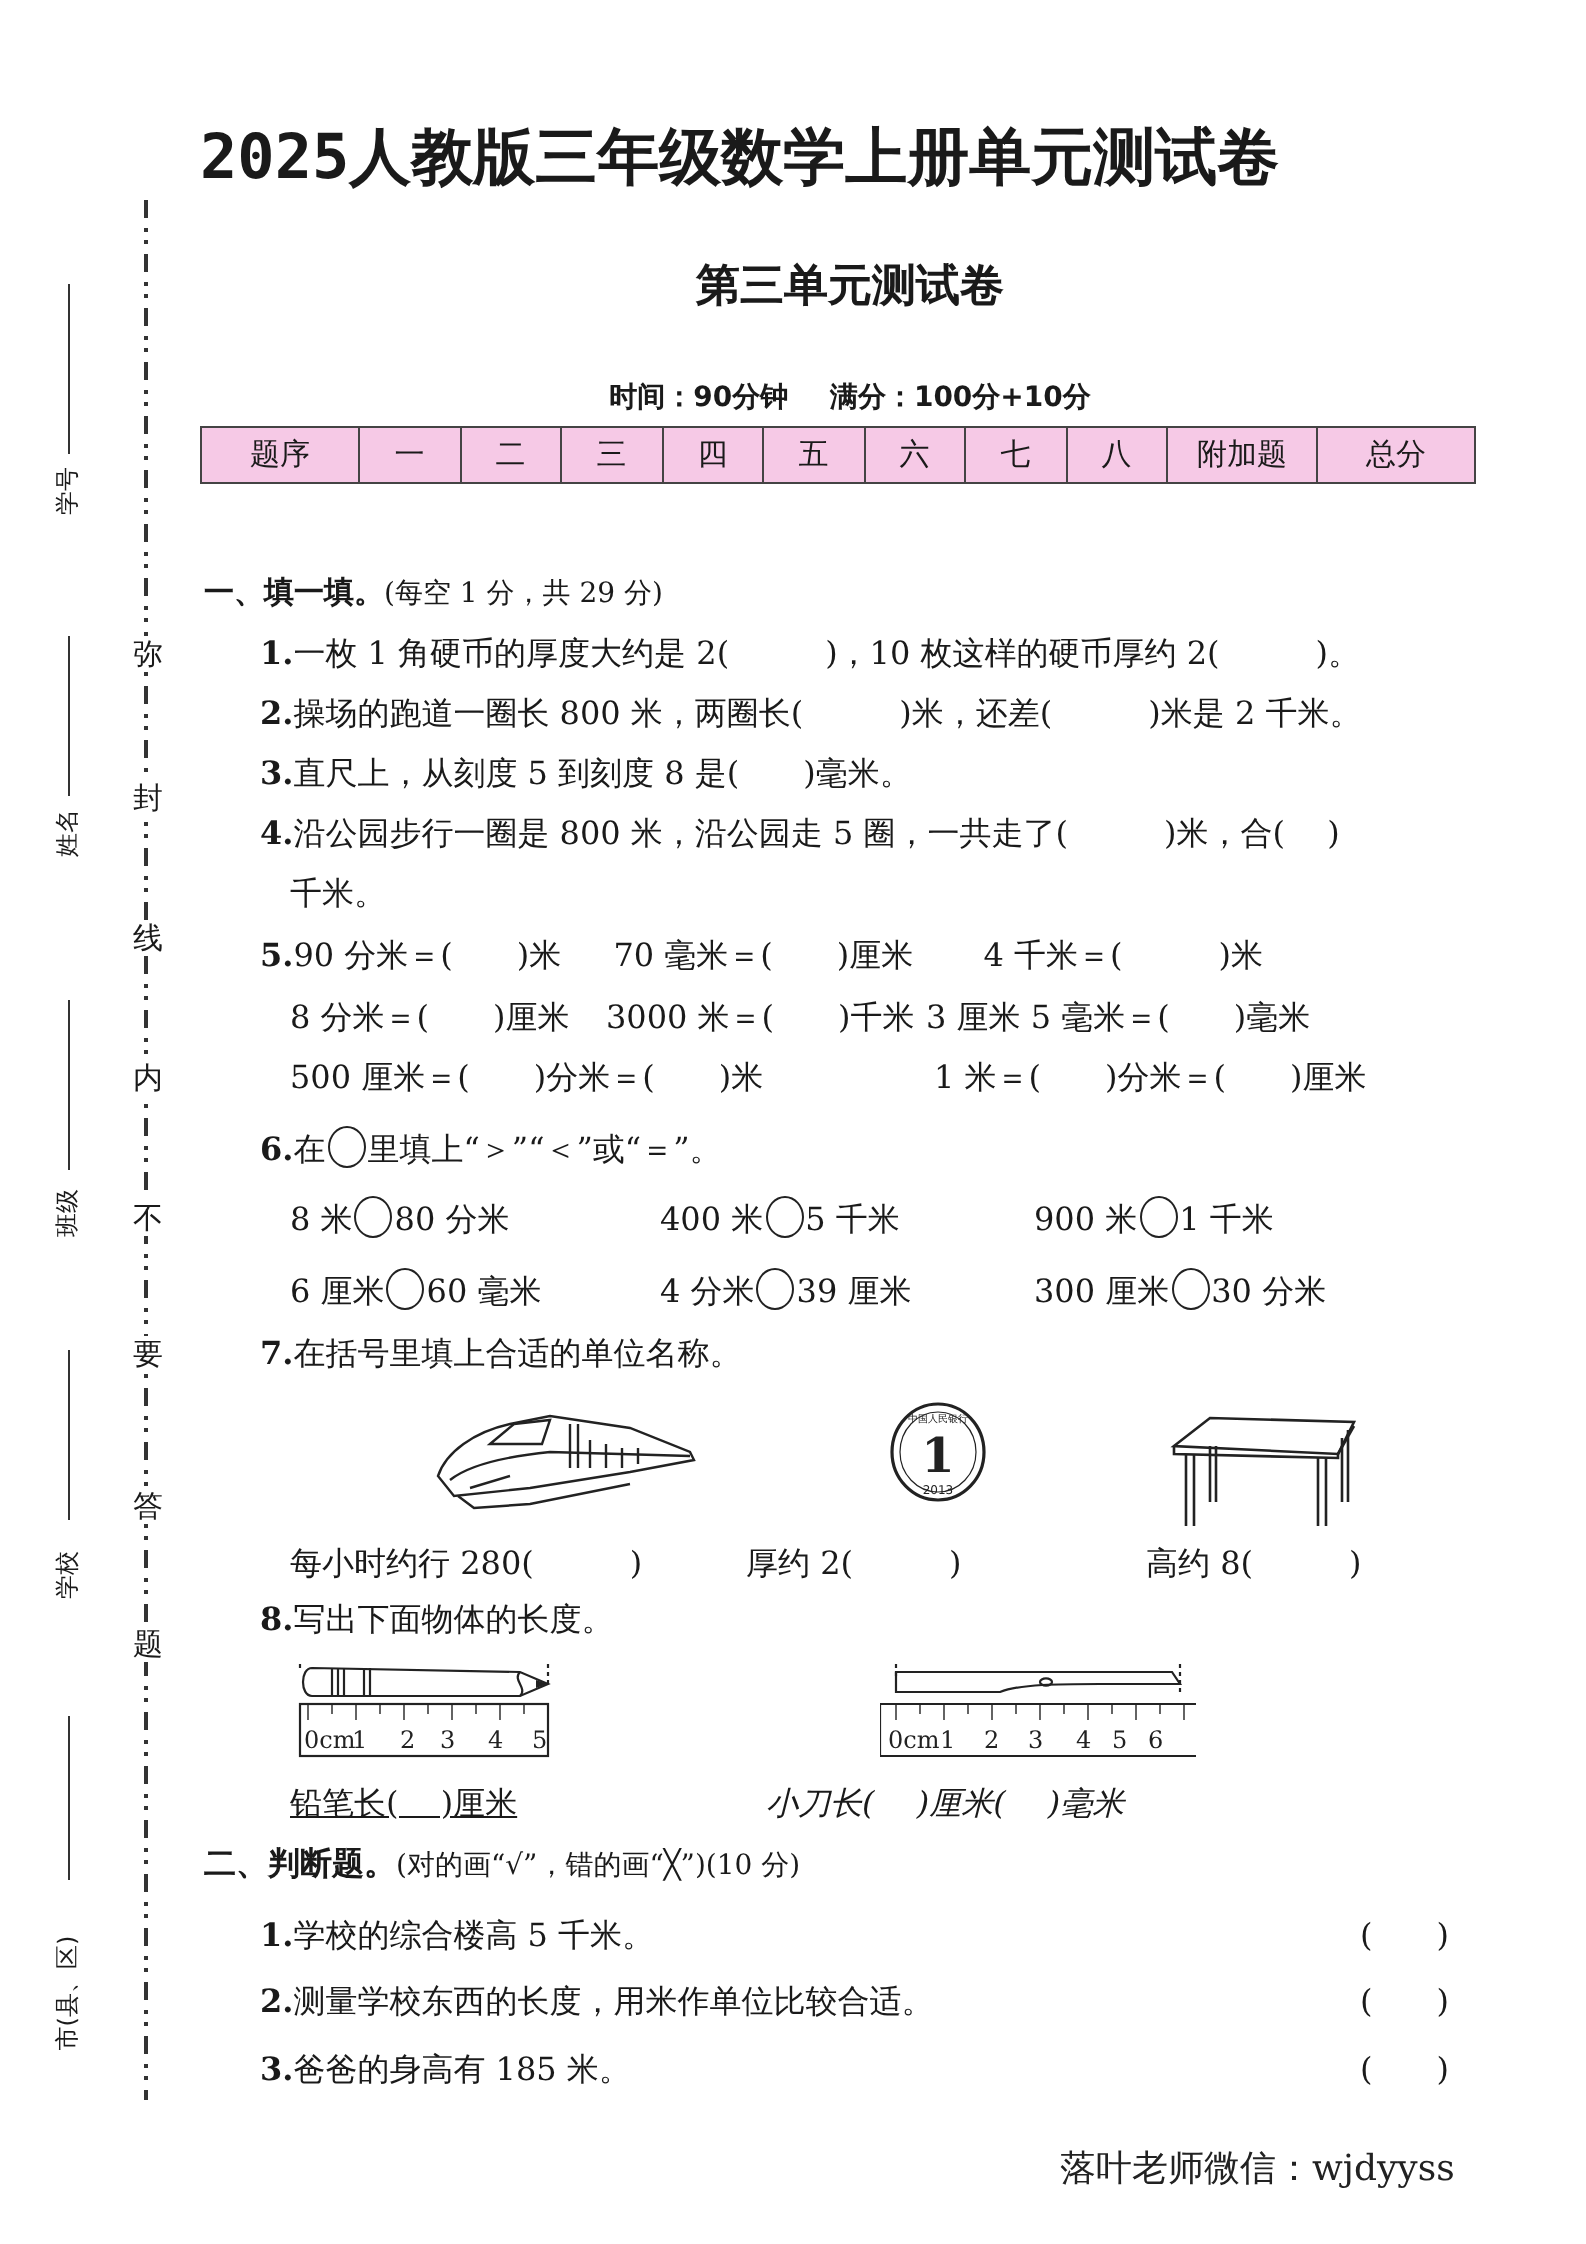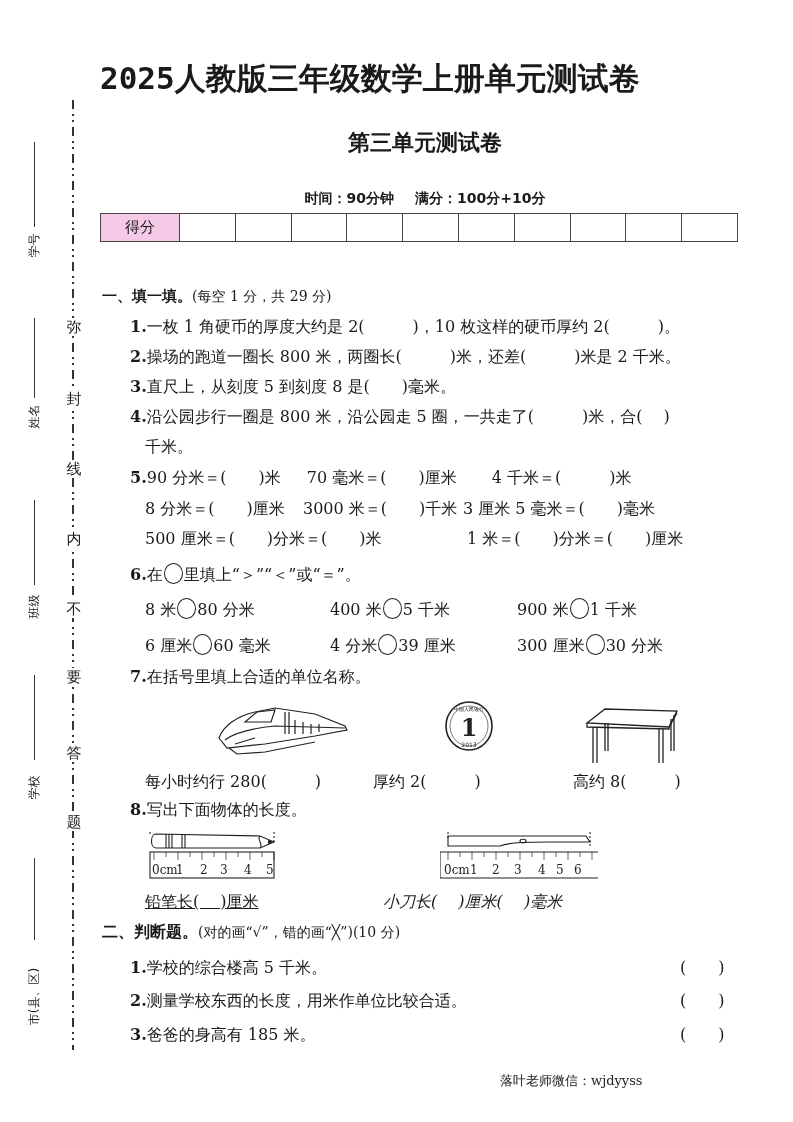--- a/index.html
+++ b/index.html
@@ -29,21 +29,21 @@
      font-family:"DejaVu Sans","Liberation Sans",sans-serif; font-size:15px; }
   table.score td { border:1px solid #444; height:27px; text-align:center; padding:0; }
   table.score tr.head td { background:#f6c9e6; }
   table.score td.rowhead { background:#f6c9e6; width:78px; }
   .line { position:absolute; white-space:nowrap; }
   .sec-title { font-weight:bold; font-family:"DejaVu Sans","Liberation Sans",sans-serif; }
   .sec-note { font-weight:normal; font-size:14px; }
   .qnum { font-weight:bold; }
   .cmp-circle { display:inline-block; width:17px; height:19px; border:1.4px solid #222; border-radius:50%; vertical-align:-4px; margin:0 1px; }
   .fig { position:absolute; }
-  .footer { position:absolute; left:500px; top:1072px; font-size:13px; color:#222; }
+  .footer { position:absolute; left:530px; top:1072px; font-size:18px; color:#222; }
 </style>
 </head>
 <body>
 
 <div class="binding-line"></div>
 <div class="binding-char" style="top:318px">弥</div>
 <div class="binding-char" style="top:390px">封</div>
 <div class="binding-char" style="top:460px">线</div>
 <div class="binding-char" style="top:530px">内</div>
 <div class="binding-char" style="top:600px">不</div>
@@ -74,32 +74,32 @@
 
 <div class="main-title">2025人教版三年级数学上册单元测试卷</div>
 <div class="sub-title">第三单元测试卷</div>
 <div class="meta-line">
   <span>时间：90分钟</span>
   <span>满分：100分+10分</span>
 </div>
 
 <table class="score">
   <tbody>
-  <tr>
-    <td class="rowhead">得分</td>
-    <td></td>
-    <td></td>
-    <td></td>
-    <td></td>
-    <td></td>
-    <td></td>
-    <td></td>
-    <td></td>
-    <td></td>
-    <td></td>
+      <tr class="head">
+    <td class="rowhead">题序</td>
+    <td>一</td>
+    <td>二</td>
+    <td>三</td>
+    <td>四</td>
+    <td>五</td>
+    <td>六</td>
+    <td>七</td>
+    <td>八</td>
+    <td style="width:74px">附加题</td>
+    <td style="width:78px">总分</td>
   </tr>
 </tbody>
   </table>
 
 <div class="line" style="left:102px; top:287px; font-size:15px;">
   <span class="sec-title">一、填一填。</span><span class="sec-note">(每空 1 分，共 29 分)</span>
 </div>
 
 <div class="line" style="left:130px; top:317px;">
   <span class="qnum">1.</span><span>一枚 1 角硬币的厚度大约是 2(　　　)，10 枚这样的硬币厚约 2(　　　)。</span>

